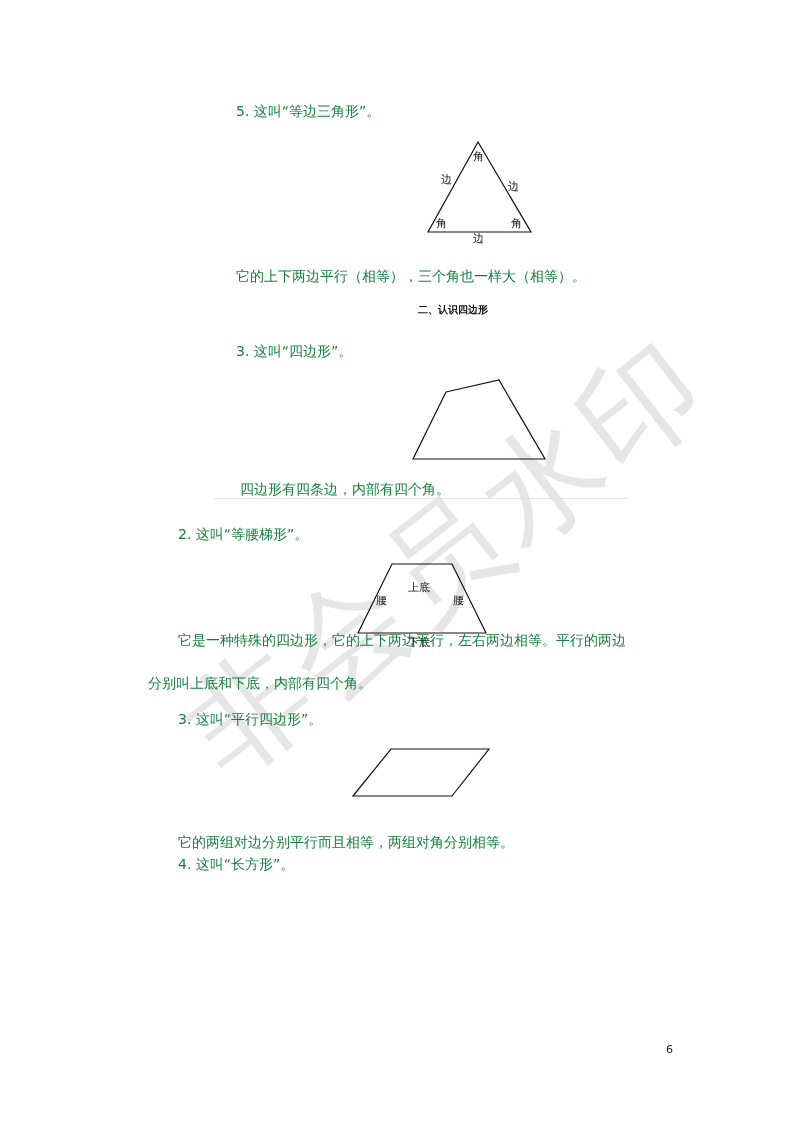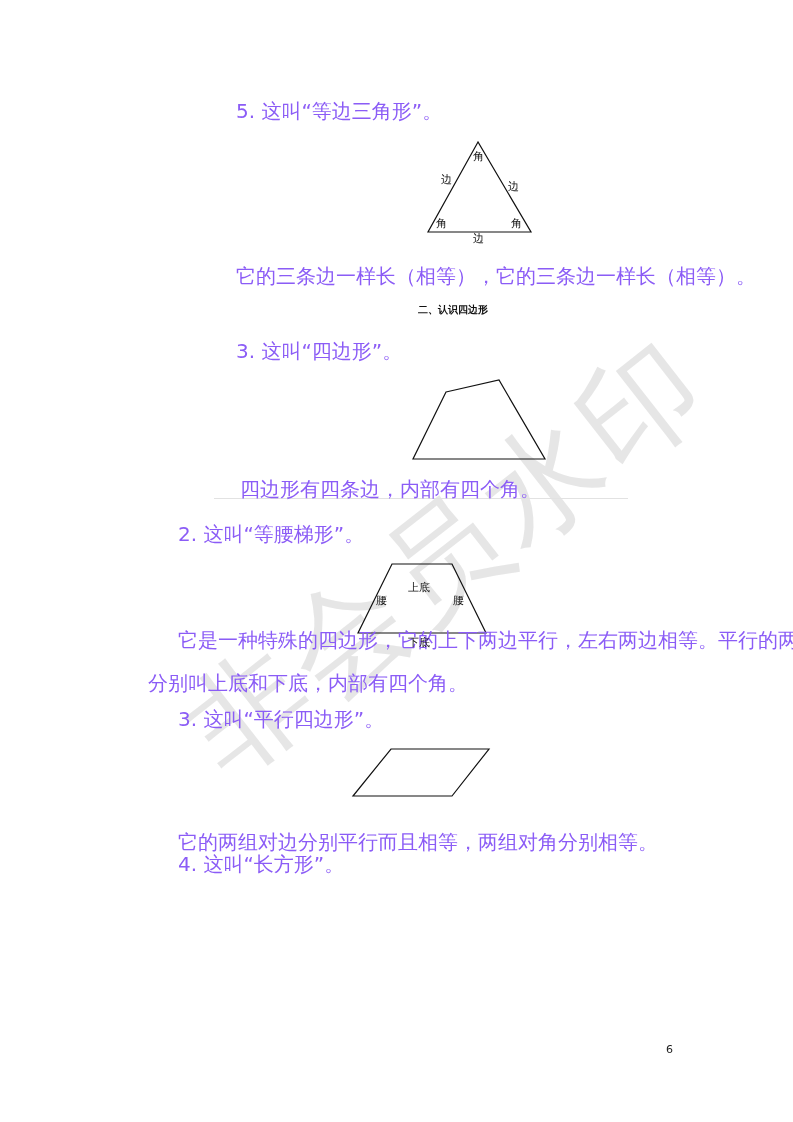--- a/index.html
+++ b/index.html
@@ -10,24 +10,24 @@
     body {
       width: 793px;
       height: 1122px;
       position: relative;
       overflow: hidden;
       font-family: "DejaVu Sans", sans-serif;
       color: #111111;
     }
     .txt {
       position: absolute;
-      font-size: 20px;
+      font-size: 14px;
       line-height: 16px;
       white-space: nowrap;
-      color: #8b5cf6;
+      color: #15803d;
       z-index: 2;
     }
     .heading {
       position: absolute;
       font-size: 10px;
       font-weight: bold;
       white-space: nowrap;
       z-index: 2;
     }
     .lbl {
@@ -81,21 +81,21 @@
 <svg class="fig" style="left:0; top:0;" width="793" height="1122">
   <polygon points="478,142 428,232 531,232" fill="none" stroke="#111" stroke-width="1.2"></polygon>
 </svg>
 <div class="lbl" style="left:473px; top:151px;">角</div>
 <div class="lbl" style="left:441px; top:174px;">边</div>
 <div class="lbl" style="left:508px; top:181px;">边</div>
 <div class="lbl" style="left:436px; top:218px;">角</div>
 <div class="lbl" style="left:511px; top:218px;">角</div>
 <div class="lbl" style="left:473px; top:233px;">边</div>
 
-<div class="txt" style="left:236px; top:268px;">它的三条边一样长（相等），它的三条边一样长（相等）。</div>
+<div class="txt" style="left:236px; top:268px;">它的上下两边平行（相等），三个角也一样大（相等）。</div>
 
 <div class="heading" style="left:418px; top:303px;">二、认识四边形</div>
 
 <div class="txt" style="left:236px; top:343px;">3. 这叫“四边形”。</div>
 
 <svg class="fig" style="left:0; top:0;" width="793" height="1122">
   <polygon points="446,392 499,380 545,459 413,459" fill="none" stroke="#111" stroke-width="1.2"></polygon>
 </svg>
 
 <div class="txt" style="left:240px; top:481px;">四边形有四条边，内部有四个角。</div>

